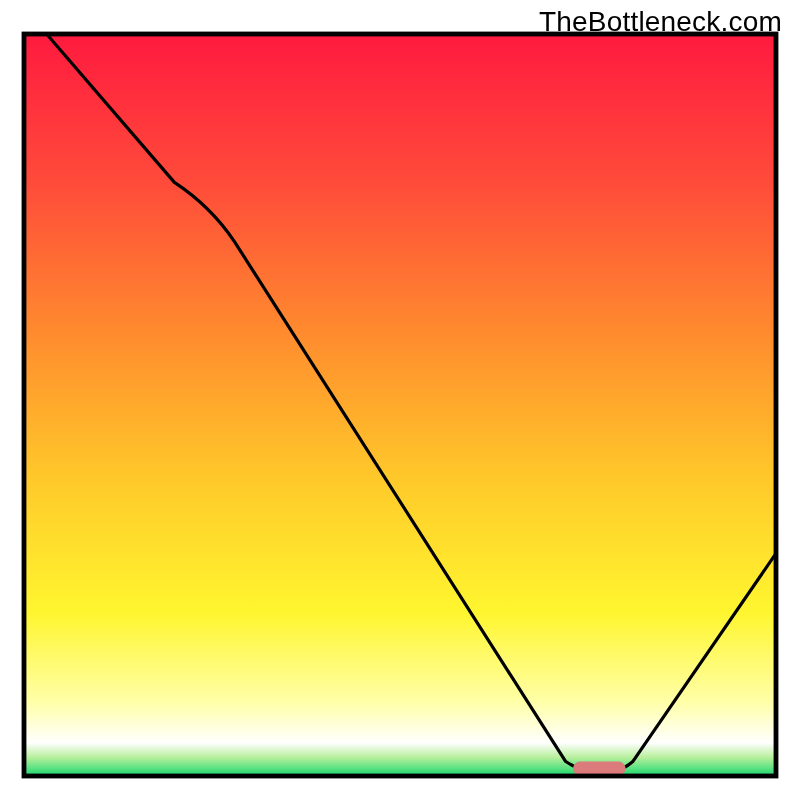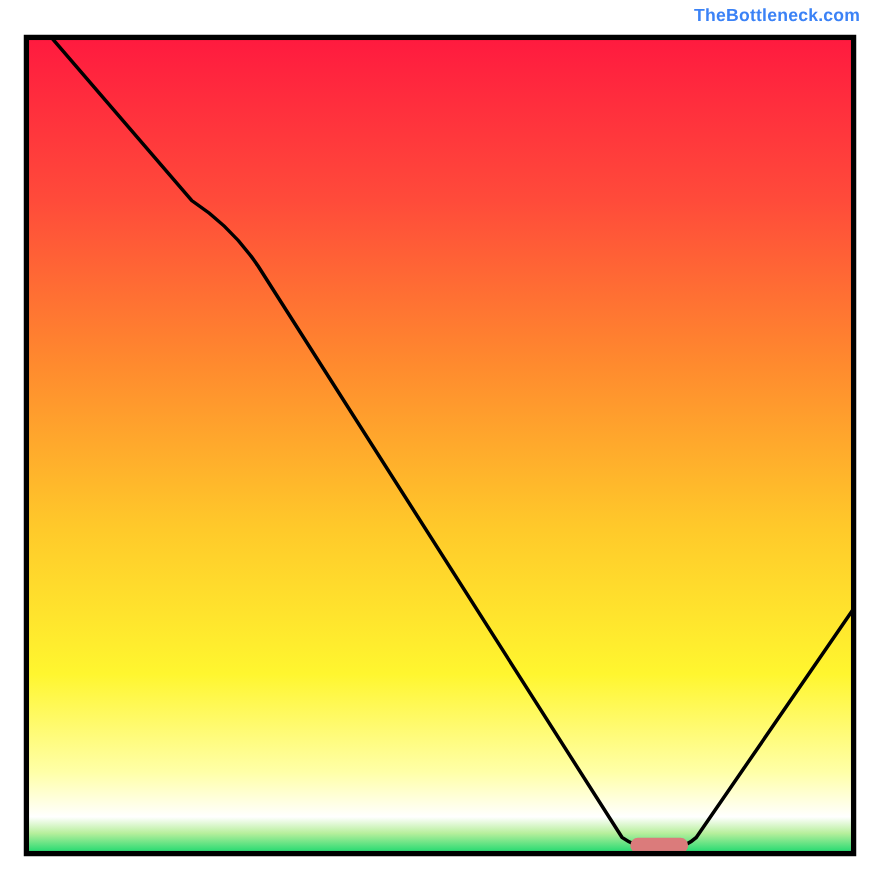--- a/index.html
+++ b/index.html
@@ -14,23 +14,23 @@
     position: absolute;
     left: 0;
     top: 0;
     width: 800px;
     height: 800px;
   }
   .watermark {
     position: absolute;
     top: 6px;
     right: 18px;
-    font-size: 16px;
-    font-weight: 700;
-    color: #3b82f6;
+    font-size: 28px;
+    font-weight: 400;
+    color: #000000;
     letter-spacing: 0.2px;
   }
   svg {
     display: block;
   }
 </style>
 </head>
 <body>
 
 <div class="frame">

